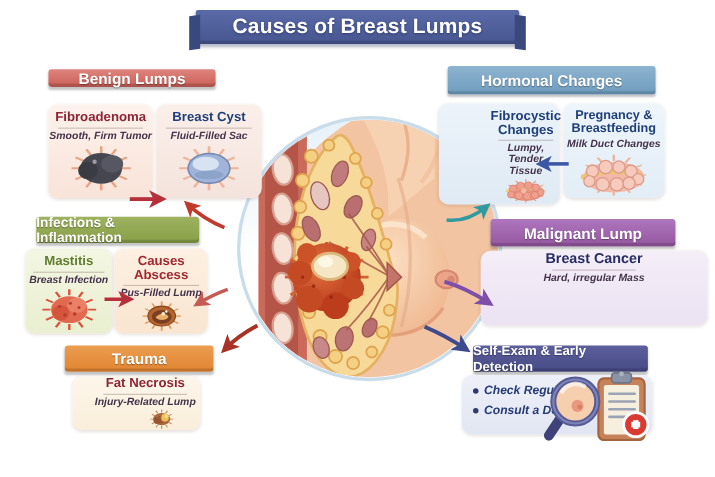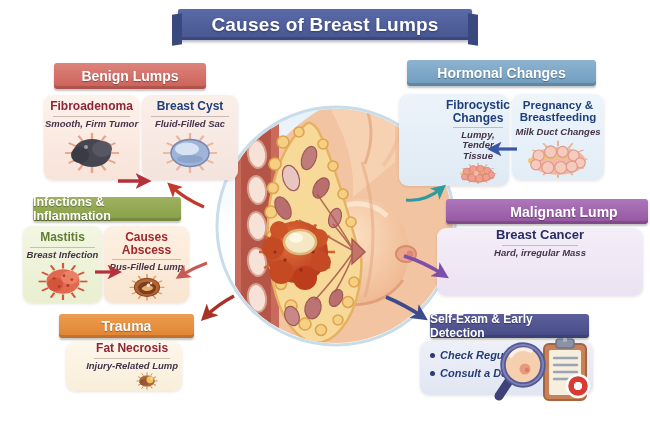--- a/index.html
+++ b/index.html
@@ -12,25 +12,25 @@
     box-shadow:0 2px 3px rgba(40,50,90,.35), inset 0 -3px 0 rgba(20,30,70,.25);
     text-shadow:0 1px 2px rgba(20,30,70,.5);border-radius:2px;}
   .title-ribbon:before,.title-ribbon:after{content:"";position:absolute;top:5px;width:10px;height:31px;
     background:#39487d;z-index:-1;}
   .title-ribbon:before{left:-6px;transform:skewY(-8deg);}
   .title-ribbon:after{right:-6px;transform:skewY(8deg);}
   
   .hdr{position:absolute;color:#fff;font-weight:bold;display:flex;align-items:center;justify-content:center;
     border-radius:3px;box-shadow:0 2px 2px rgba(60,60,60,.3), inset 0 -3px 0 rgba(0,0,0,.14);
     text-shadow:0 1px 1px rgba(0,0,0,.35);}
-  .hdr-benign{left:54px;top:63px;width:152px;height:26px;font-size:14px;background:linear-gradient(#dd847c,#cb6058);}
+  .hdr-benign{left:44px;top:63px;width:152px;height:16px;font-size:14px;background:linear-gradient(#dd847c,#cb6058);}
   .hdr-infections{left:33px;top:197px;width:148px;height:24px;font-size:12.5px;background:linear-gradient(#9eb260,#879e46);}
   .hdr-trauma{left:59px;top:314px;width:135px;height:24px;font-size:14px;background:linear-gradient(#eb9d50,#e08431;);background:linear-gradient(#eb9d50,#e08431);}
   .hdr-hormonal{left:407px;top:60px;width:189px;height:26px;font-size:14px;background:linear-gradient(#8db3d0,#6f9cbd);}
-  .hdr-malignant{left:446px;top:199px;width:168px;height:25px;font-size:14px;background:linear-gradient(#ad76bd,#94569f);padding-left:34px;}
+  .hdr-malignant{left:446px;top:199px;width:168px;height:25px;font-size:14px;background:linear-gradient(#ad76bd,#94569f);}
   .hdr-selfexam{left:430px;top:314px;width:159px;height:24px;font-size:12px;background:linear-gradient(#5c5f9b,#464a85);}
   
   .box{position:absolute;border-radius:9px;box-shadow:0 1px 3px rgba(120,90,80,.18);
        display:flex;flex-direction:column;align-items:center;padding-top:5px;box-sizing:border-box;}
   .box-title{font-weight:bold;font-size:12px;line-height:1.05;text-align:center;}
   .rule{width:82%;height:1px;background:rgba(120,95,90,.35);margin:3px 0 2px;}
   .box-sub{font-style:italic;font-weight:bold;font-size:9.5px;color:#44334a;text-align:center;line-height:1.1;}
   .c-red{color:#8e2535;} .c-navy{color:#1f3f7a;} .c-green{color:#5f7e2f;} .c-darkred{color:#a0282f;}
   .c-purplenavy{color:#272c63;}
   .b-fibro{left:44px;top:95px;width:95px;height:85px;background:linear-gradient(#fdf2ec,#f8e3d8);}

